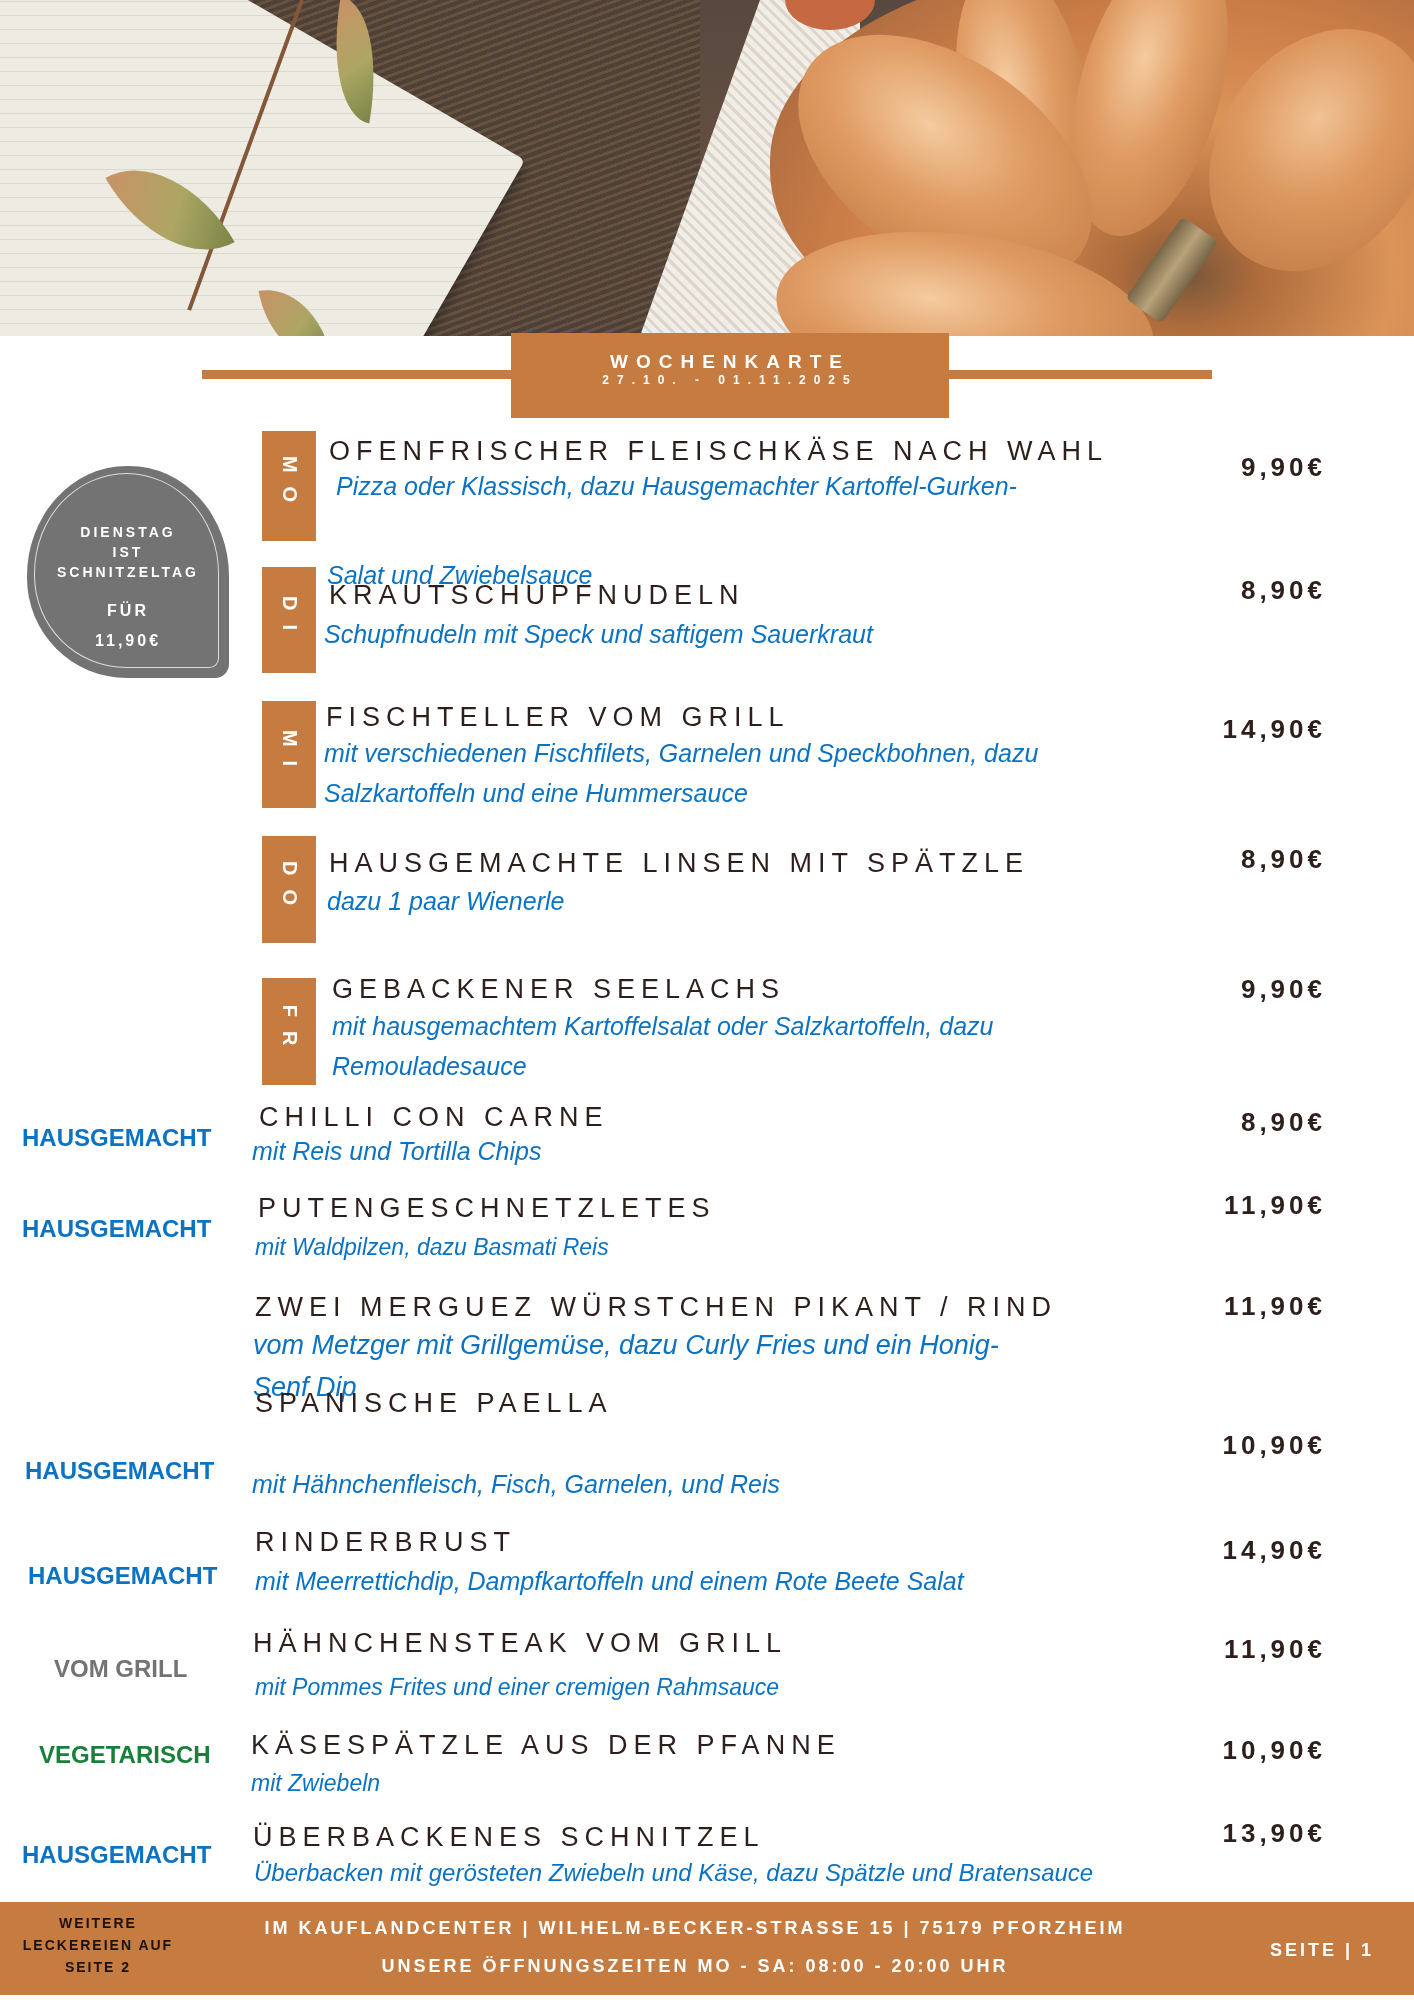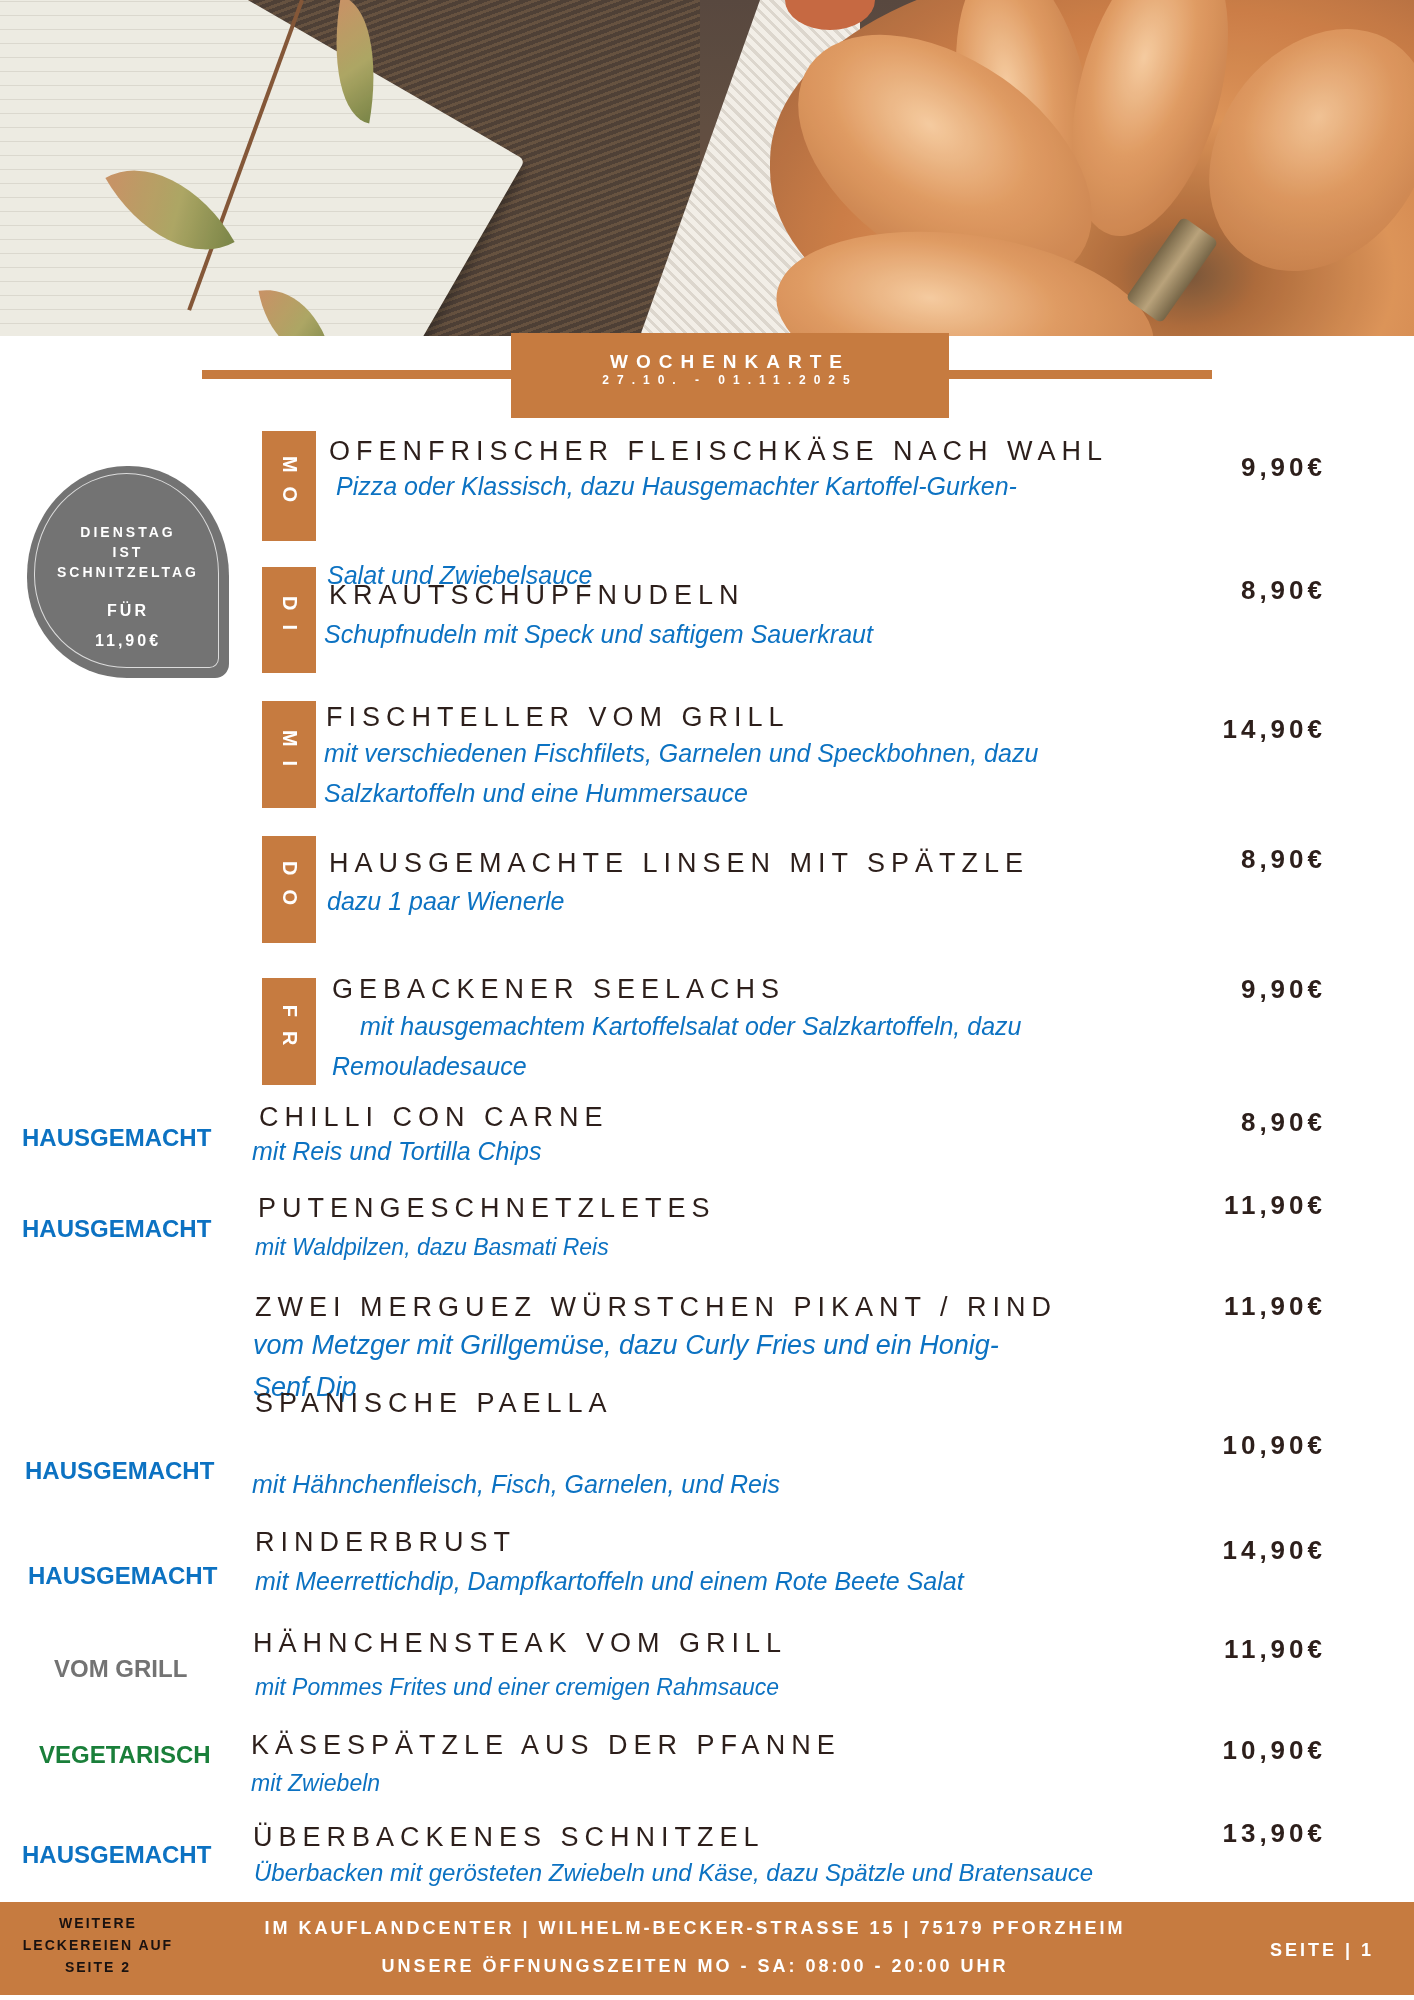--- a/index.html
+++ b/index.html
@@ -153,21 +153,21 @@
 </div>
 
 <div>
   <div class="title" style="left:329px;top:848px;">HAUSGEMACHTE LINSEN MIT SPÄTZLE</div>
   <div class="desc" style="left:327px;top:881px;">dazu 1 paar Wienerle</div>
   <div class="price" style="top:844px;">8,90€</div>
 </div>
 
 <div>
   <div class="title" style="left:332px;top:974px;">GEBACKENER SEELACHS</div>
-  <div class="desc" style="left:332px;top:1006px;margin-left:28px;">mit hausgemachtem Kartoffelsalat oder Salzkartoffeln, dazu</div>
+  <div class="desc" style="left:332px;top:1006px;">mit hausgemachtem Kartoffelsalat oder Salzkartoffeln, dazu</div>
   <div class="desc" style="left:332px;top:1046px;">Remouladesauce</div>
   <div class="price" style="top:974px;">9,90€</div>
 </div>
 
 <div>
   <div class="label" style="left:22px;top:1124px;color:#0C72C2;">HAUSGEMACHT</div>
   <div class="title" style="left:259px;top:1102px;">CHILLI CON CARNE</div>
   <div class="desc" style="left:252px;top:1131px;">mit Reis und Tortilla Chips</div>
   <div class="price" style="top:1107px;">8,90€</div>
 </div>

